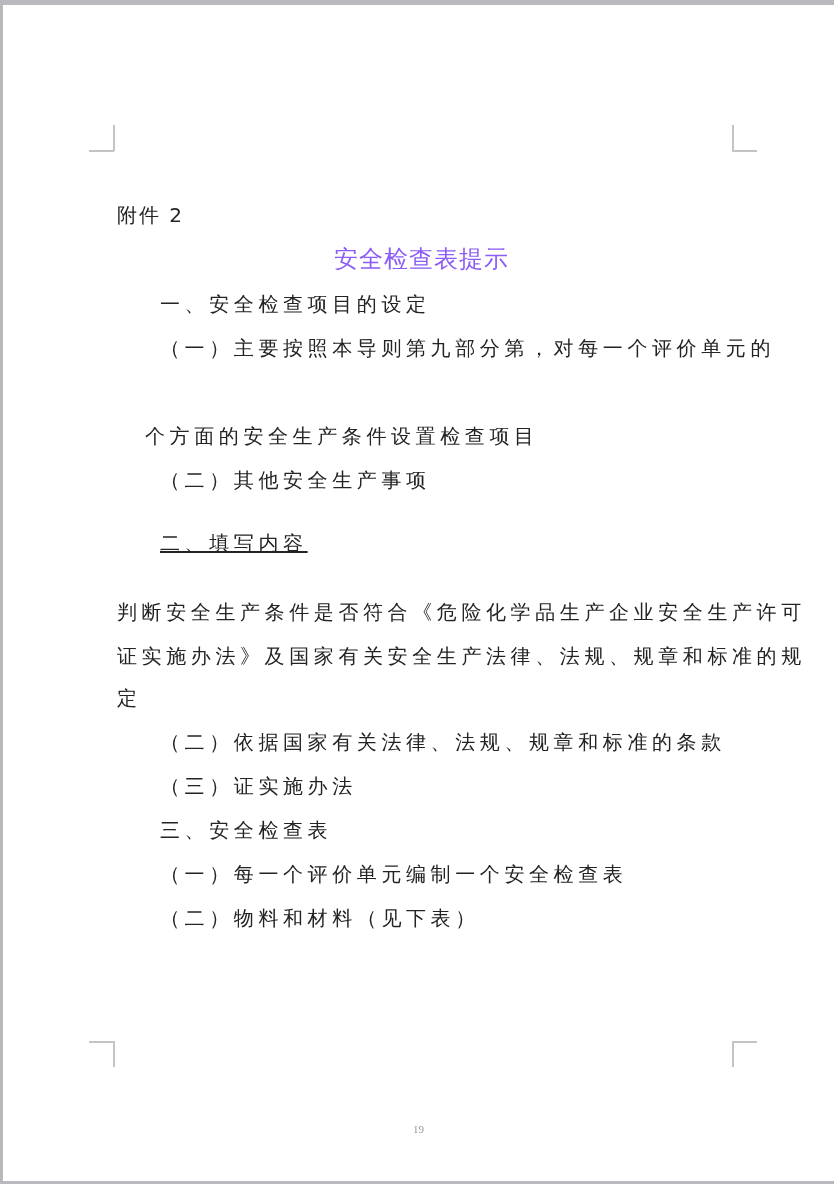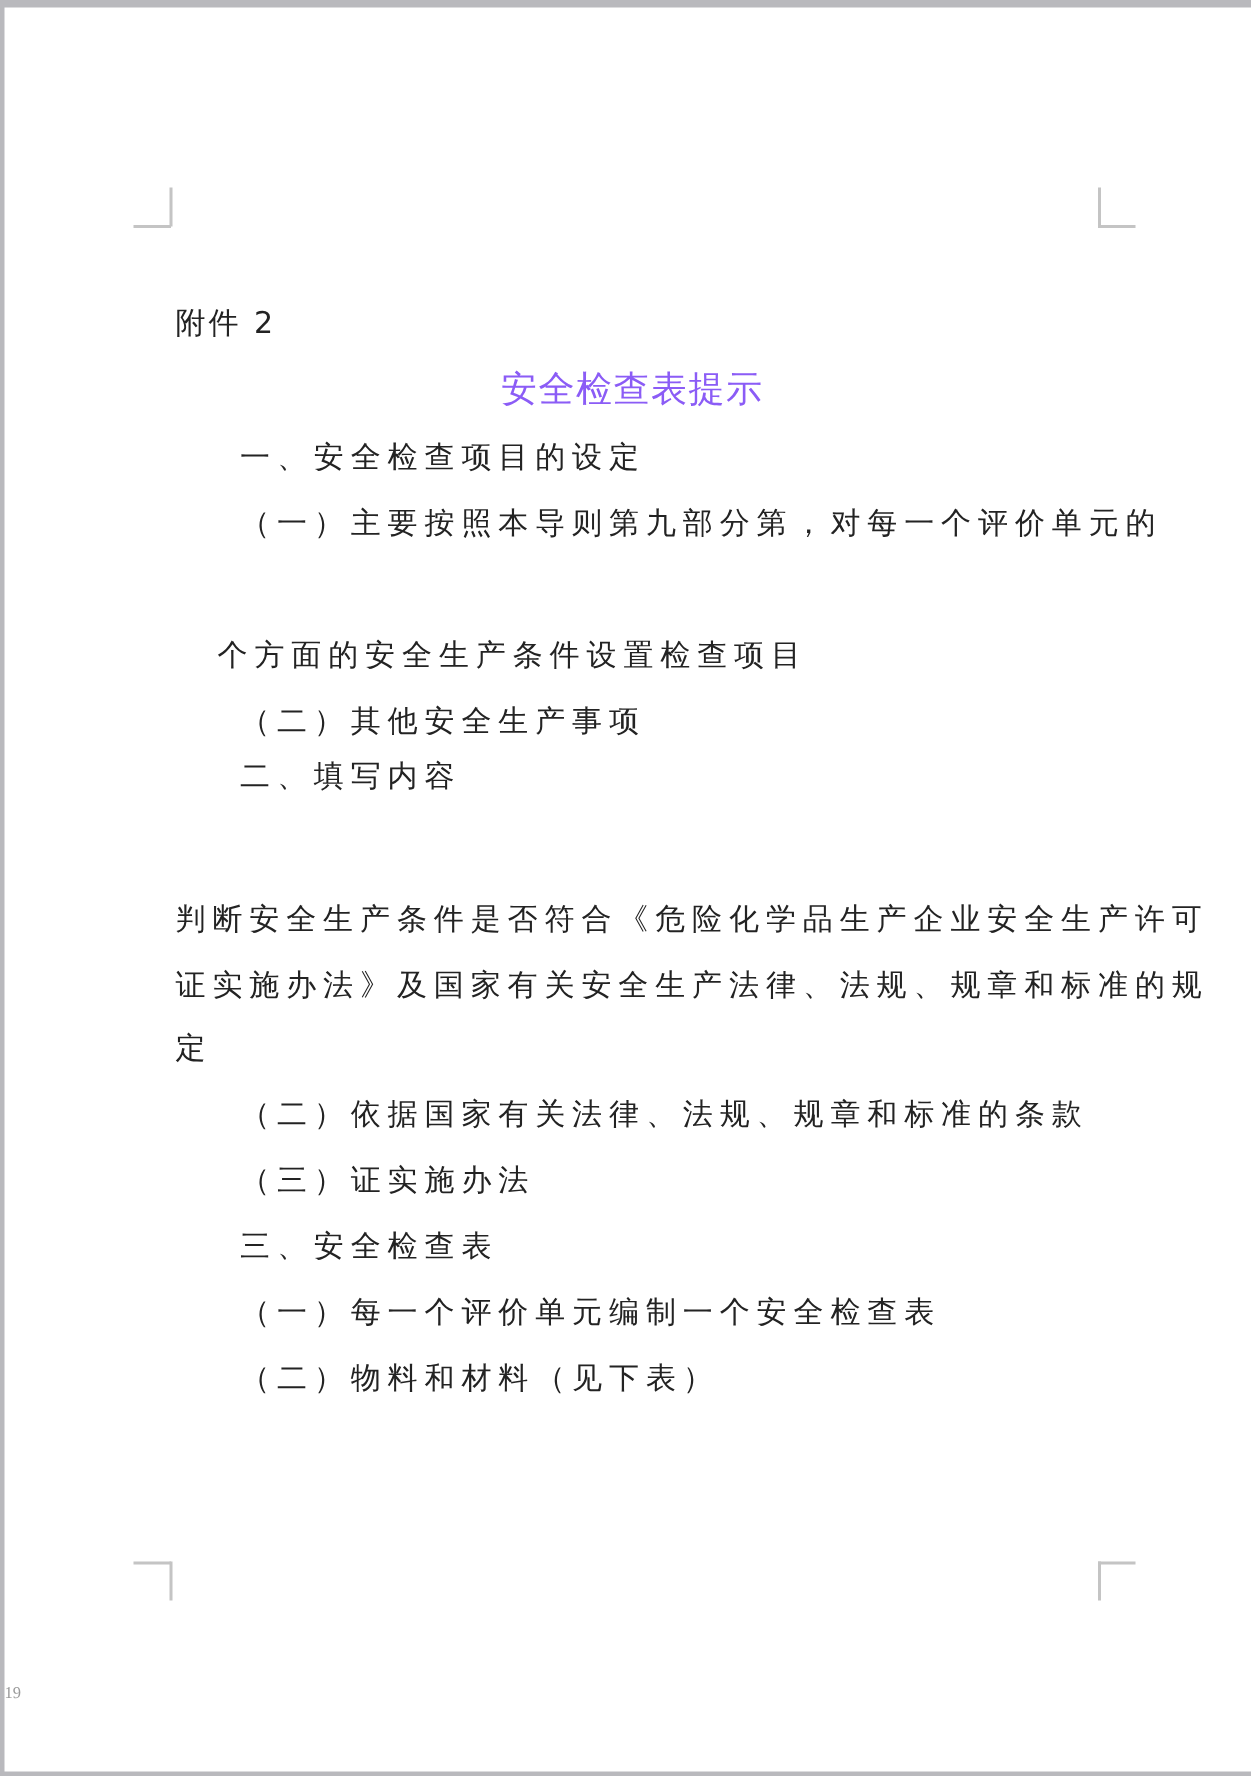--- a/index.html
+++ b/index.html
@@ -45,20 +45,21 @@
       font-family: "DejaVu Serif", "Liberation Serif", serif;
       font-size: 24px;
       line-height: 28px;
       letter-spacing: 1px;
     }
     .page-number {
       position: absolute;
       left: 0;
       width: 831px;
       top: 1118px;
+      text-align: center;
       font-family: "Liberation Serif", "DejaVu Serif", serif;
       font-size: 11px;
       color: #9a9a9a;
     }
   </style>
 </head>
 <body>
 
 <div class="page">
 
@@ -75,21 +76,21 @@
   <div class="mark-v" style="left:729px; top:1036px;"></div>
 
   <div class="line" style="left:114px; top:198px; letter-spacing:2px;">附件 2</div>
 
   <div class="title" style="left:331px; top:240px;">安全检查表提示</div>
 
   <div class="line" style="left:157px; top:287px;">一、安全检查项目的设定</div>
   <div class="line" style="left:157px; top:331px;">（一）主要按照本导则第九部分第，对每一个评价单元的</div>
   <div class="line" style="left:114px; top:419px;margin-left:28px;">个方面的安全生产条件设置检查项目</div>
   <div class="line" style="left:157px; top:463px;">（二）其他安全生产事项</div>
-  <div class="line" style="left:157px; top:500px;">二、填写内容</div>
+  <div class="line" style="left:157px; top:526px;text-decoration:underline;">二、填写内容</div>
   <div class="line" style="left:114px; top:595px;">判断安全生产条件是否符合《危险化学品生产企业安全生产许可</div>
   <div class="line" style="left:114px; top:639px;text-align:right;">证实施办法》及国家有关安全生产法律、法规、规章和标准的规</div>
   <div class="line" style="left:114px; top:681px;">定</div>
   <div class="line" style="left:157px; top:725px;">（二）依据国家有关法律、法规、规章和标准的条款</div>
   <div class="line" style="left:157px; top:769px;">（三）证实施办法</div>
   <div class="line" style="left:157px; top:813px;">三、安全检查表</div>
   <div class="line" style="left:157px; top:857px;">（一）每一个评价单元编制一个安全检查表</div>
   <div class="line" style="left:157px; top:901px;">（二）物料和材料（见下表）</div>
 
   <div class="page-number">19</div>

